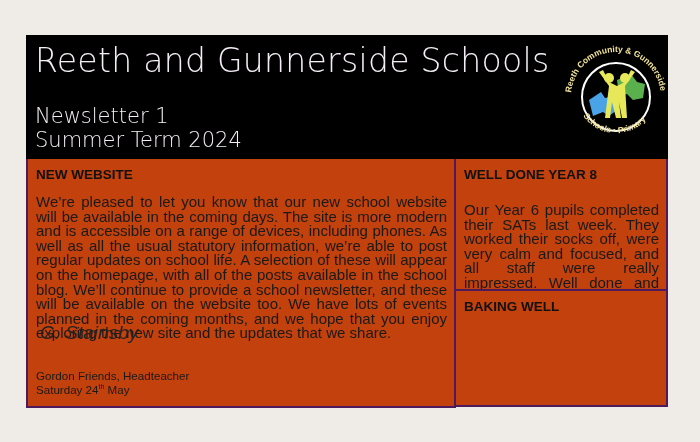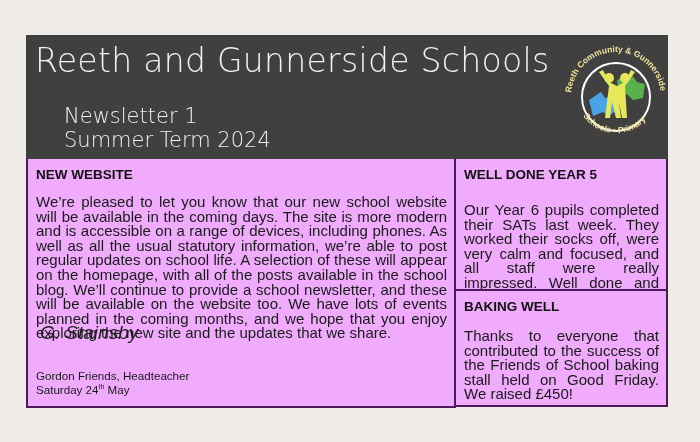--- a/index.html
+++ b/index.html
@@ -7,43 +7,42 @@
     width:700px; height:442px; overflow:hidden;
     background:#efece7;
     position:relative;
     font-family:"Liberation Sans", sans-serif;
   }
   .page {
     position:absolute; left:26px; top:35px; width:642px; height:373px;
   }
   .header {
     position:absolute; left:0; top:0; width:642px; height:124px;
-    background:#404040;
+    background:#000000;
     color:#f4eef5;
     font-family:"DejaVu Sans", sans-serif;
   }
   .school-title {
     position:absolute; left:9px; top:6px;
     font-size:33px; font-weight:200; letter-spacing:0.3px;
     white-space:nowrap;
   }
   .issue {
     position:absolute; left:9px; top:69px;
     font-size:21px; line-height:24px; font-weight:300;
     white-space:nowrap;
-    margin-left:29px;
   }
   .logo {
     position:absolute; left:533px; top:5px; width:114px; height:114px;
   }
   .body-area {
     position:absolute; left:0; top:124px; width:642px; height:249px;
   }
   .box {
-    position:absolute; background:#f0abfc;
+    position:absolute; background:#c2410c;
     border:2px solid #4d1a5b; box-sizing:border-box;
   }
   .left-box { left:0; top:0; width:430px; height:249px; border-top:none; }
   .right-top { left:428px; top:0; width:214px; height:132px; border-top:none; }
   .right-bot { left:428px; top:130px; width:214px; height:118px; }
   .h {
     font-weight:bold; font-size:13.5px; color:#111;
     position:absolute; left:8px;
   }
   .p {
@@ -99,22 +98,21 @@
       <div class="h" style="top:8px;">NEW WEBSITE</div>
       <div class="p" style="top:36px;">We’re pleased to let you know that our new school website will be available in the coming days. The site is more modern and is accessible on a range of devices, including phones. As well as all the usual statutory information, we’re able to post regular updates on school life. A selection of these will appear on the homepage, with all of the posts available in the school blog. We’ll continue to provide a school newsletter, and these will be available on the website too. We have lots of events planned in the coming months, and we hope that you enjoy exploring the new site and the updates that we share.</div>
       <div class="sig">G. Stainsby</div>
       <div class="signoff">
         <div>Gordon Friends, Headteacher</div>
         <div><span>Saturday 24</span><sup>th</sup><span> May</span></div>
       </div>
     </div>
 
     <div class="box right-top">
-      <div class="h" style="top:8px;">WELL DONE YEAR 5</div>
+      <div class="h" style="top:8px;">WELL DONE YEAR 8</div>
       <div class="p" style="top:38px;margin-top:6px;">Our Year 6 pupils completed their SATs last week. They worked their socks off, were very calm and focused, and all staff were really impressed. Well done and thank you Year 6!</div>
     </div>
 
     <div class="box right-bot">
       <div class="h" style="top:8px;">BAKING WELL</div>
-      <div class="p" style="top:38px;">Thanks to everyone that contributed to the success of the Friends of School baking stall held on Good Friday. We raised £450!</div>
     </div>
   </div>
 </div>
 
 </body></html>

